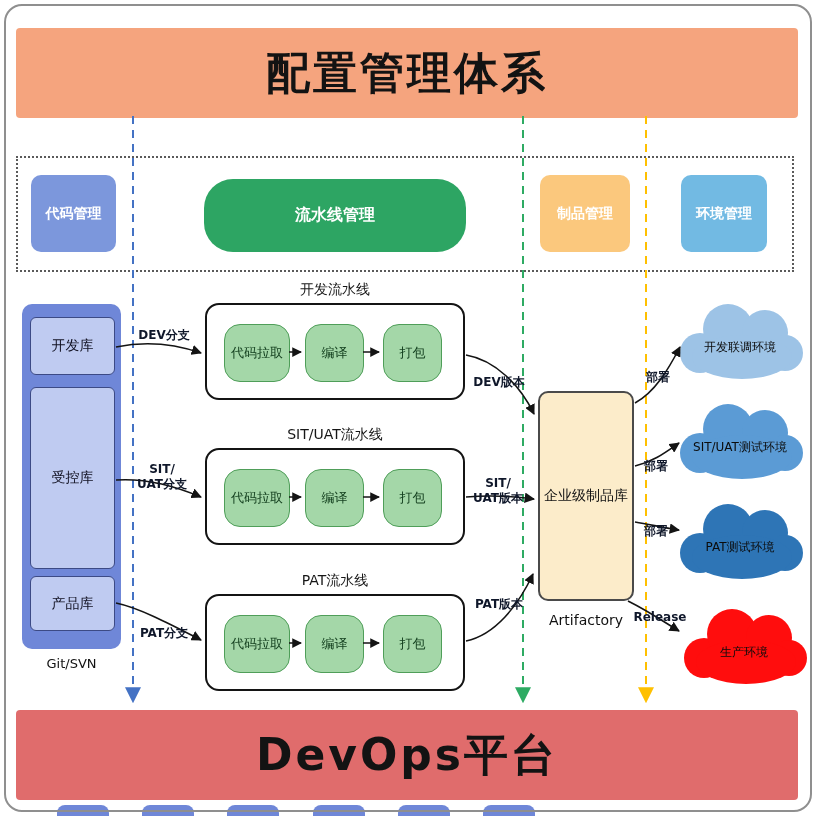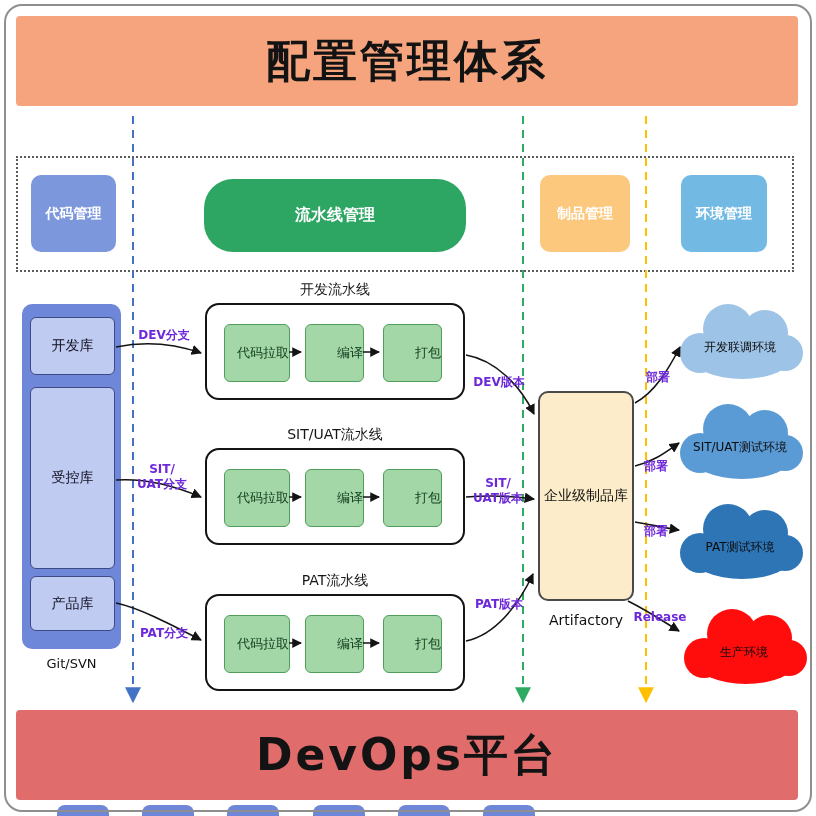--- a/index.html
+++ b/index.html
@@ -11,21 +11,21 @@
   .frame {
     position:absolute; inset:4px; border:2px solid #8f8f8f; border-radius:18px;
     z-index:1; pointer-events:none;
   }
   .banner {
     position:absolute; left:16px; width:782px; height:90px;
     display:flex; align-items:center; justify-content:center;
     font-size:44px; font-weight:bold; letter-spacing:3px; color:#131313;
     border-radius:4px; z-index:2;
   }
-  .banner.top { top:16px; }
+  .banner.top { top:28px; }
   .banner.bottom { top:710px; }
   .mgmt-container {
     position:absolute; left:16px; top:156px; width:778px; height:116px;
     border:2px dotted #5a5a5a; z-index:2; box-sizing:border-box;
   }
   .mgmt-box {
     position:absolute; display:flex; align-items:center; justify-content:center;
     color:#ffffff; font-weight:bold; font-size:14px; border-radius:10px; z-index:3;
   }
   .mgmt-box.wide { font-size:16px;border-radius:29px; }
@@ -34,37 +34,37 @@
     position:absolute; display:flex; align-items:center; justify-content:center;
     font-size:14px; color:#101020; border:1px solid #3c4a85; border-radius:6px; z-index:3;
   }
   .caption { position:absolute; text-align:center; font-size:13px; color:#111; z-index:3; }
   .pipeline-title { position:absolute; width:260px; text-align:center; font-size:14px; color:#161616; z-index:3; }
   .pipeline-box {
     position:absolute; left:205px; width:260px; height:97px; background:#fff;
     border:2px solid #141414; border-radius:14px; z-index:2; box-sizing:border-box;
   }
   .step-box {
-    position:absolute; display:flex; align-items:center; justify-content:flex-end;
-    font-size:13px; color:#14401f; border:1.5px solid #4f9e59; border-radius:6px; z-index:3;
+    position:absolute; display:flex; align-items:center; justify-content:center;
+    font-size:13px; color:#14401f; border:1.5px solid #4f9e59; border-radius:16px; z-index:3;
   }
   .artifact-box {
     position:absolute; left:538px; top:391px; width:96px; height:210px;
     display:flex; align-items:center; justify-content:center;
     font-size:14px; color:#111; border:2px solid #4a4a4a; border-radius:10px; z-index:3;
     box-sizing:border-box;
   }
   .cloud { position:absolute; width:140px; height:92px; z-index:3; }
   .cloud svg { position:absolute; inset:0; }
   .cloud-label {
     position:absolute; left:0; top:46px; width:100%; text-align:center;
     font-size:12px; color:#0c0c0c; z-index:4;
   }
   .arrow-label {
-    position:absolute; font-weight:bold; font-size:12px; color:#6d28d9;
+    position:absolute; font-weight:bold; font-size:12px; color:#0f172a;
     text-align:center; white-space:pre-line; line-height:1.25; z-index:7;
   }
   .connector { position:absolute; left:0; top:0; z-index:6; pointer-events:none; }
   .sliver { position:absolute; top:805px; width:52px; height:14px; border-radius:8px 8px 0 0; z-index:0; }
 </style>
 </head>
 <body>
 
 <div class="canvas">
 

